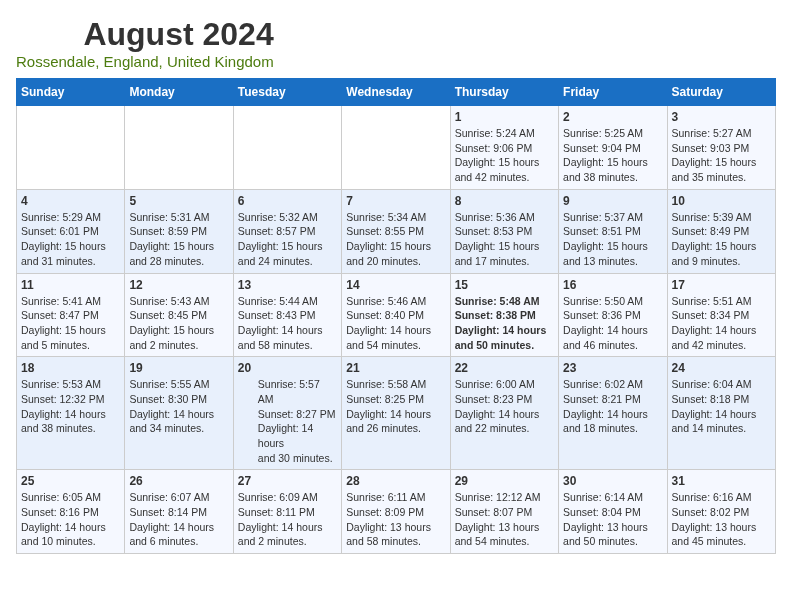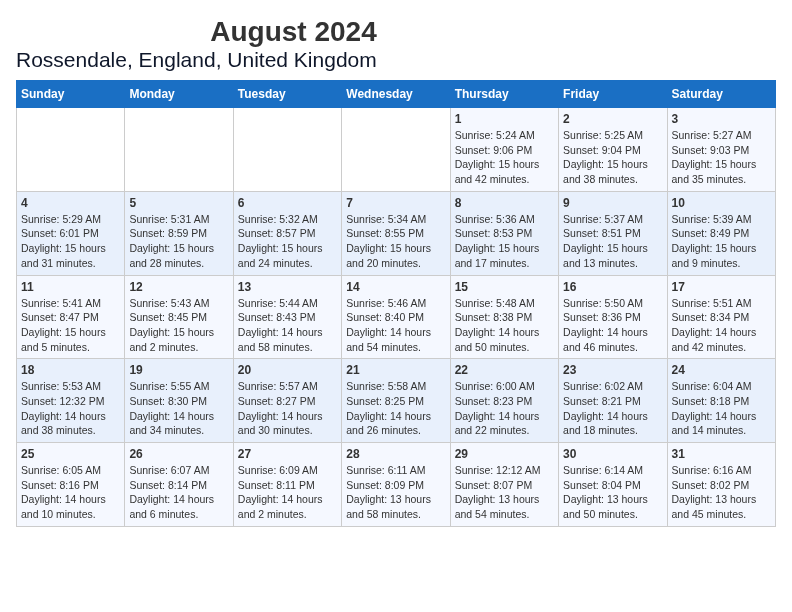--- a/index.html
+++ b/index.html
@@ -29,27 +29,27 @@
     .logo-general { color: #333; }
     .logo-blue { color: #1a6fc4; }
     .logo-icon {
       width: 28px;
       height: 28px;
     }
     .title-block {
       text-align: right;
     }
     .month-title {
-      font-size: 28px;
+      font-size: 32px;
       font-weight: bold;
       color: #333;
     }
     .subtitle {
-      font-size: 21px;
-      color: #0f172a;
+      font-size: 15px;
+      color: #4d7c0f;
     }
     .calendar-table {
       width: 100%;
       border-collapse: collapse;
       font-size: 11px;
     }
     .calendar-table thead th {
       background: #1a6fc4;
       color: #fff;
       padding: 6px 4px;
@@ -212,21 +212,21 @@
         </td>
         <td>
           <span class="day-num">14</span>
           <div class="day-info" style="white-space: pre-line;">Sunrise: 5:46 AM
 Sunset: 8:40 PM
 Daylight: 14 hours
 and 54 minutes.</div>
         </td>
         <td>
           <span class="day-num">15</span>
-          <div class="day-info" style="white-space: pre-line;">Sunrise: 5:48 AM
+          <div class="day-info" style="white-space: pre-line; font-weight: bold;">Sunrise: 5:48 AM
 Sunset: 8:38 PM
 Daylight: 14 hours
 and 50 minutes.</div>
         </td>
         <td>
           <span class="day-num">16</span>
           <div class="day-info" style="white-space: pre-line;">Sunrise: 5:50 AM
 Sunset: 8:36 PM
 Daylight: 14 hours
 and 46 minutes.</div>
@@ -249,21 +249,21 @@
         </td>
         <td>
           <span class="day-num">19</span>
           <div class="day-info" style="white-space: pre-line;">Sunrise: 5:55 AM
 Sunset: 8:30 PM
 Daylight: 14 hours
 and 34 minutes.</div>
         </td>
         <td>
           <span class="day-num">20</span>
-          <div class="day-info" style="white-space: pre-line;">Sunrise: 5:57 AM
+          <div class="day-info" style="white-space: pre-line; margin-left: 20px;">Sunrise: 5:57 AM
 Sunset: 8:27 PM
 Daylight: 14 hours
 and 30 minutes.</div>
         </td>
         <td>
           <span class="day-num">21</span>
           <div class="day-info" style="white-space: pre-line;">Sunrise: 5:58 AM
 Sunset: 8:25 PM
 Daylight: 14 hours
 and 26 minutes.</div>

